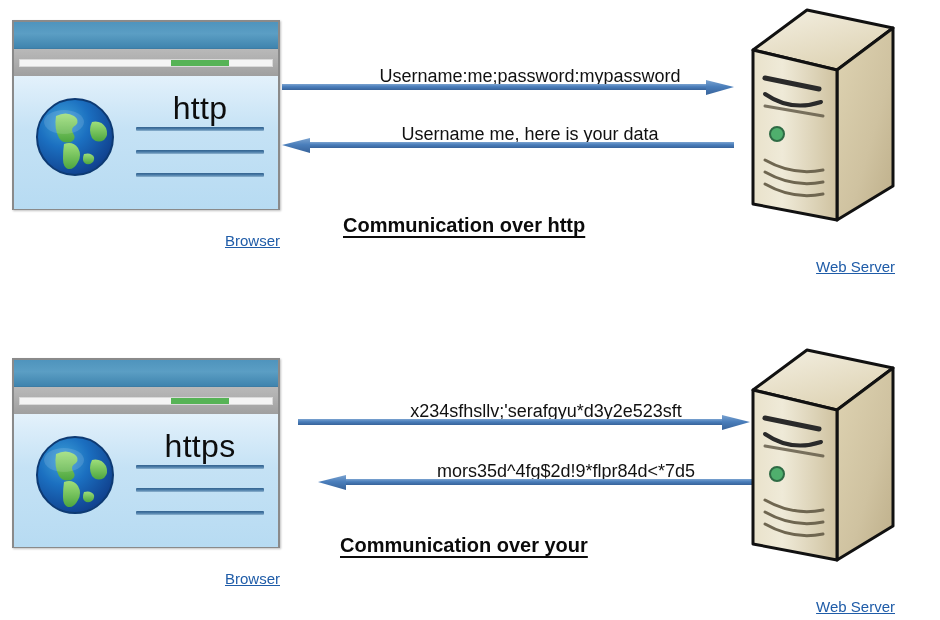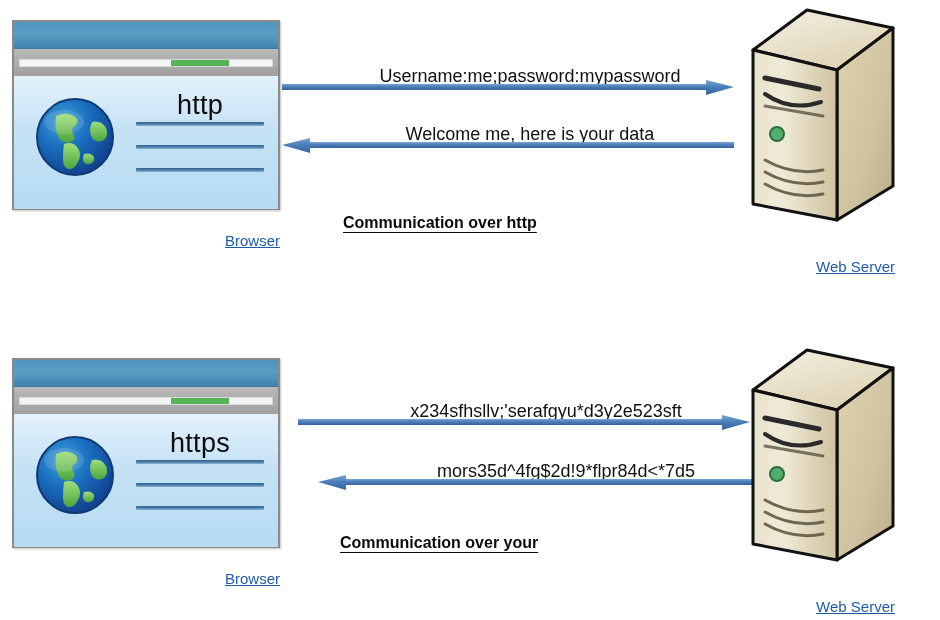--- a/index.html
+++ b/index.html
@@ -76,21 +76,21 @@
 
   
   .page-lines {
     position: absolute;
     right: 14px;
     top: 16px;
     width: 128px;
   }
   .proto-label {
     text-align: center;
-    font-size: 27px;
+    font-size: 32px;
     color: #0d0d0d;
     font-family: "Liberation Sans", sans-serif;
     line-height: 1;
     letter-spacing: 0.3px;
     margin-bottom: 3px;
   }
   .page-line {
     height: 4px;
     margin-top: 19px;
     background: linear-gradient(to bottom, #33638f 0%, #4a7ca8 50%, #8fb4d0 100%);
@@ -134,21 +134,21 @@
   }
   .arrow-svg {
     position: absolute;
     left: 0;
     bottom: 0;
   }
 
   
   .section-title {
     position: absolute;
-    font-size: 16px;
+    font-size: 20px;
     font-weight: bold;
     color: #0b0b0b;
     text-decoration: underline;
     text-underline-offset: 4px;
     white-space: nowrap;
     font-family: "Liberation Sans", sans-serif;
   }
 </style>
 </head>
 <body>
@@ -204,21 +204,21 @@
           <stop offset="45%" stop-color="#4a7ebb"></stop>
           <stop offset="100%" stop-color="#38639a"></stop>
         </linearGradient>
       </defs>
       <rect x="0" y="4" width="430" height="6" fill="url(#arrA)"></rect>
       <polygon points="424,0 452,7 424,15" fill="url(#arrA)"></polygon>
     </svg>
   </div>
 
   <div class="arrow-row" style="left:282px; top:110px; width:452px;">
-    <div class="arrow-label">Welcome me, here is your data</div>
+    <div class="arrow-label">Username me, here is your data</div>
     <svg class="arrow-svg" width="452" height="18" viewBox="0 0 452 18">
       <defs>
         <linearGradient id="arrB" x1="0" y1="0" x2="0" y2="1">
           <stop offset="0%" stop-color="#7ba3d0"></stop>
           <stop offset="45%" stop-color="#4a7ebb"></stop>
           <stop offset="100%" stop-color="#38639a"></stop>
         </linearGradient>
       </defs>
       <rect x="22" y="4" width="430" height="6" fill="url(#arrB)"></rect>
       <polygon points="28,0 0,7 28,15" fill="url(#arrB)"></polygon>

